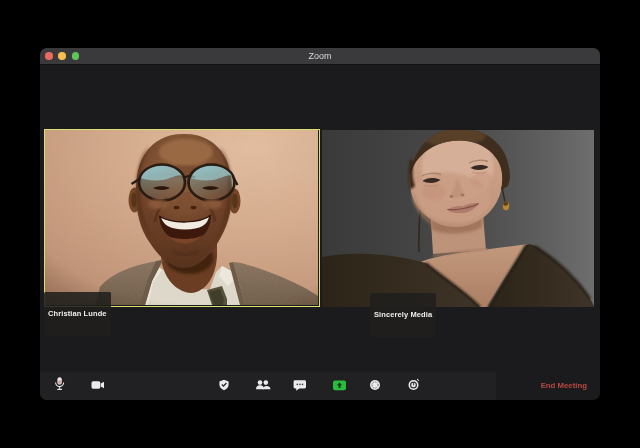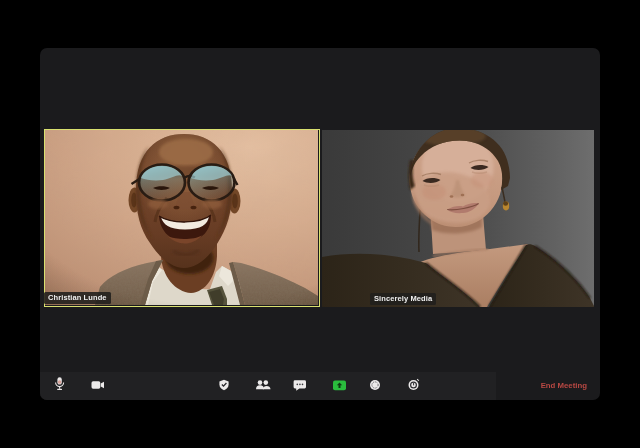--- a/index.html
+++ b/index.html
@@ -5,28 +5,34 @@
 html,body{margin:0;padding:0;background:#000;}
 body{width:640px;height:448px;position:relative;overflow:hidden;font-family:"Liberation Sans",sans-serif;}
 #win{position:absolute;left:40px;top:48px;width:560px;height:352px;background:#1b1b1d;border-radius:7px;overflow:hidden;}
 #titlebar{position:absolute;left:0;top:0;width:560px;height:16px;background:#3a3a3c;border-bottom:1px solid #121214;}
 .tl{position:absolute;top:4px;width:7.5px;height:7.5px;border-radius:50%;}
 #title{position:absolute;left:0;top:0;width:560px;text-align:center;font-size:9px;line-height:16px;color:#d9d9d9;}
 #toolbar{position:absolute;left:0;bottom:0;width:456px;height:28px;background:#212123;font-weight:bold;}
 #tileL{position:absolute;left:44px;top:129px;width:276px;height:178px;border:1.5px solid #d9e06f;box-sizing:border-box;}
 #tileL svg,#tileR svg{filter:blur(0.45px);}
 #tileR{position:absolute;left:322px;top:130px;width:272px;height:177px;}
-.nlabel{position:absolute;background:rgba(32,31,28,0.88);color:#efefef;font-size:7.5px;font-weight:bold;line-height:12px;padding:0 4px;border-radius:1.5px;letter-spacing:0.1px;}
+.nlabel{position:absolute;background:rgba(32,31,28,0.88);color:#efefef;font-size:7.5px;font-weight:bold;line-height:12px;padding:16px 4px;border-radius:1.5px;letter-spacing:0.1px;}
 #lab1{left:44px;top:292px;}
 #lab2{left:322px;top:293px;margin-left:48px;}
 svg{display:block;}
 </style>
 </head>
 <body>
 <div id="win">
+  <div id="titlebar">
+    <div class="tl" style="left:5.1px;background:#ec6a5e;"></div>
+    <div class="tl" style="left:18.3px;background:#f5bf4f;"></div>
+    <div class="tl" style="left:31.5px;background:#61c455;"></div>
+    <div id="title">Zoom</div>
+  </div>
   <div id="toolbar">
     <svg width="560" height="28" viewBox="0 0 560 28">
 
       <g>
         <rect x="17.4" y="5.2" width="4.4" height="7.4" rx="2.2" fill="#e9e6e6"></rect>
         <rect x="17.9" y="8.2" width="3.4" height="3.6" rx="1.6" fill="#d9a49c"></rect>
         <path d="M15.6 10.6 a4 4 0 0 0 8 0" fill="none" stroke="#e9e6e6" stroke-width="1.1"></path>
         <rect x="19.1" y="14.6" width="1.1" height="2.2" fill="#e9e6e6"></rect>
         <rect x="17.2" y="16.8" width="4.8" height="1.1" rx="0.5" fill="#e9e6e6"></rect>
       </g>

